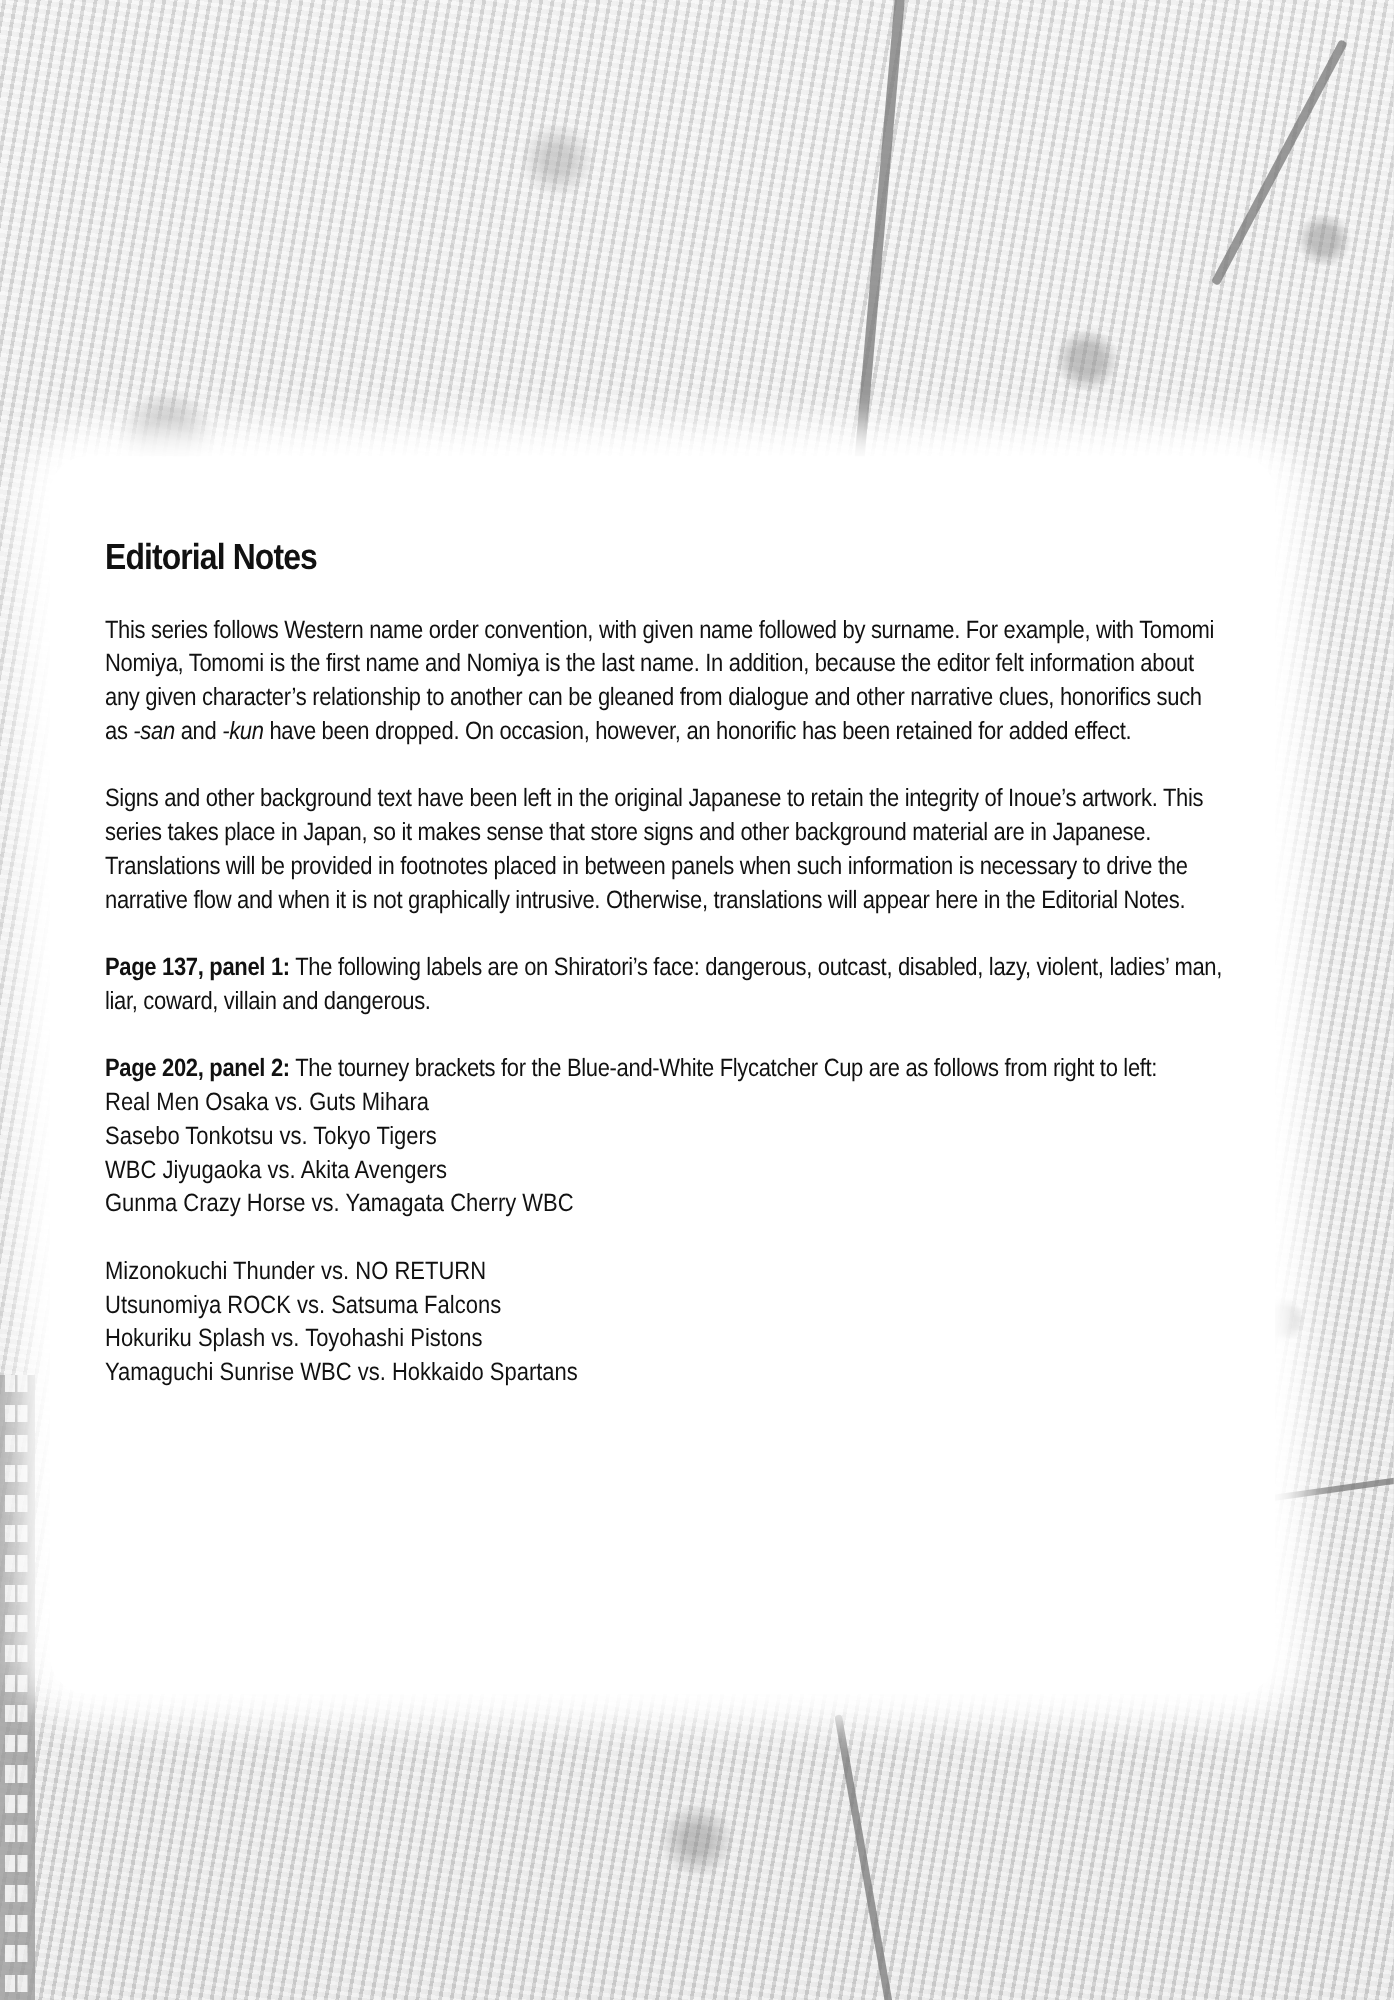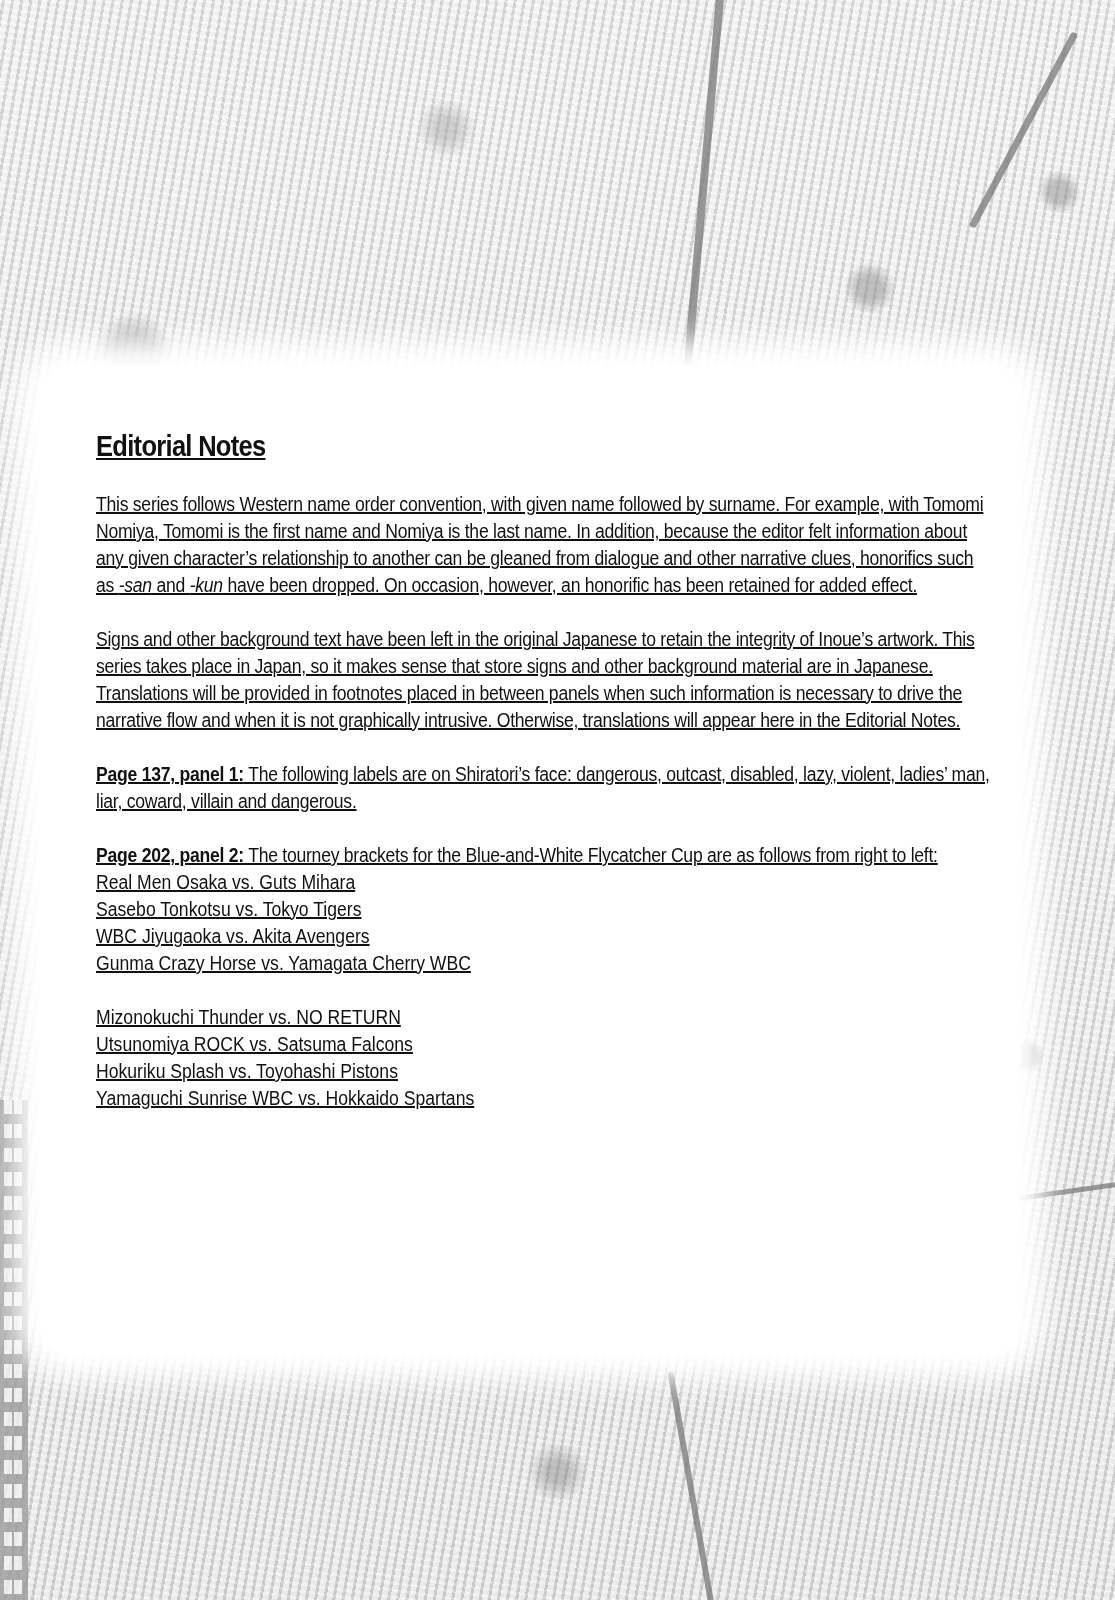--- a/index.html
+++ b/index.html
@@ -58,24 +58,23 @@
       left: 40px;
       top: 365px;
       width: 980px;
       height: 990px;
       background: #ffffff;
       border-radius: 30px;
       box-shadow: 0 0 30px 24px #ffffff;
     }
     .content {
       position: absolute;
-      left: 96px;
+      left: 84px;
       top: 430px;
       width: 900px;
-      text-decoration: underline;
     }
     h1 {
       margin: 0 0 28px 0;
       font-size: 29px;
       font-weight: bold;
       letter-spacing: -0.8px;
       transform: scaleX(0.88);
       transform-origin: left;
       white-space: nowrap;
     }

